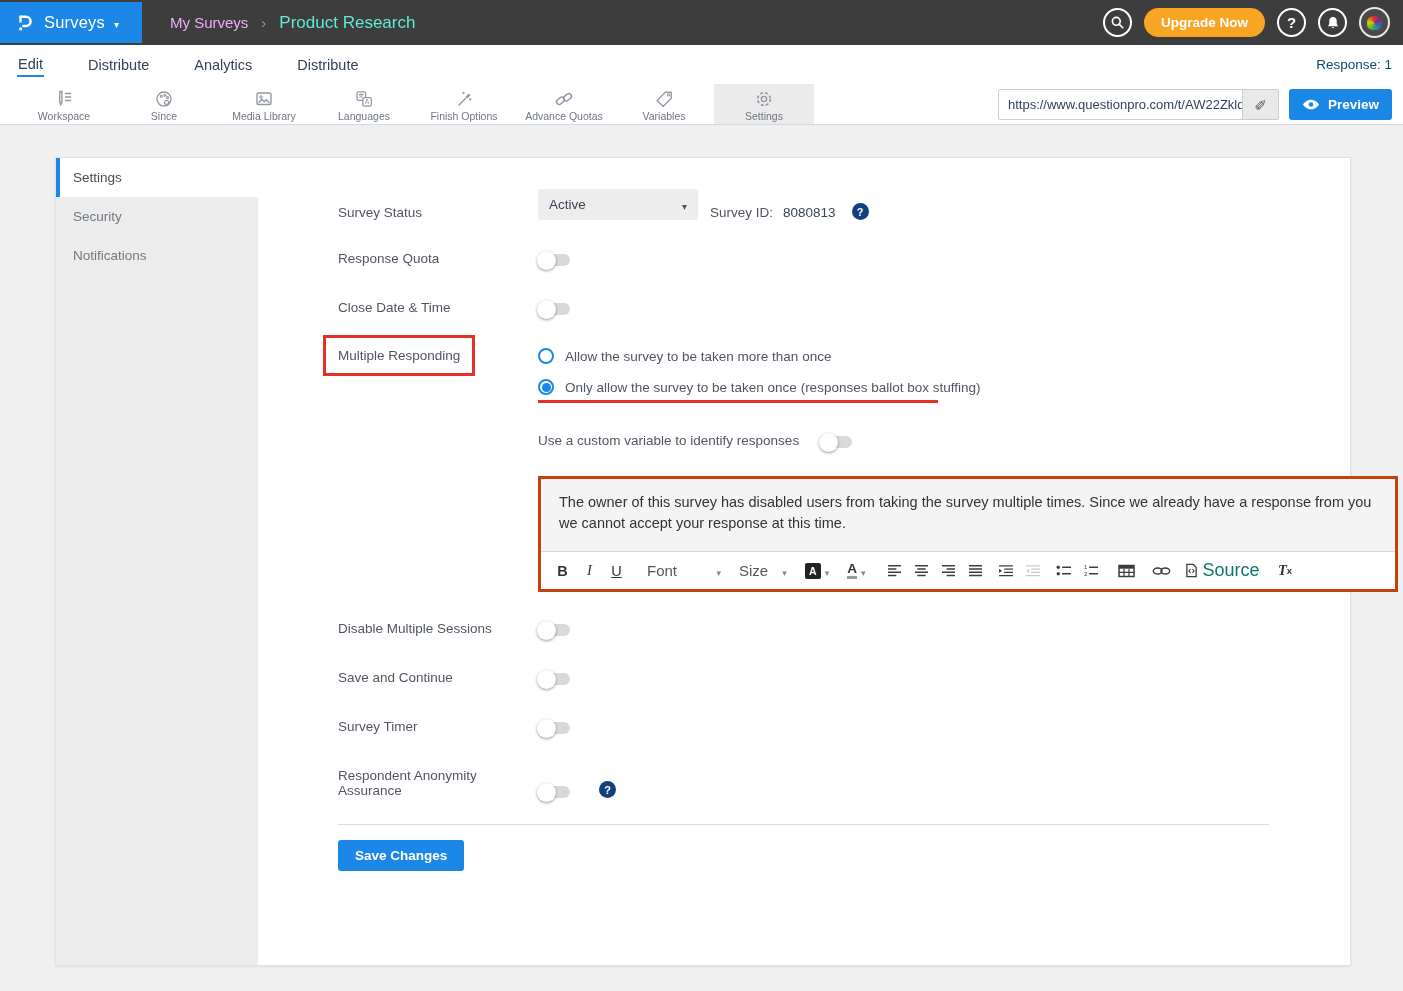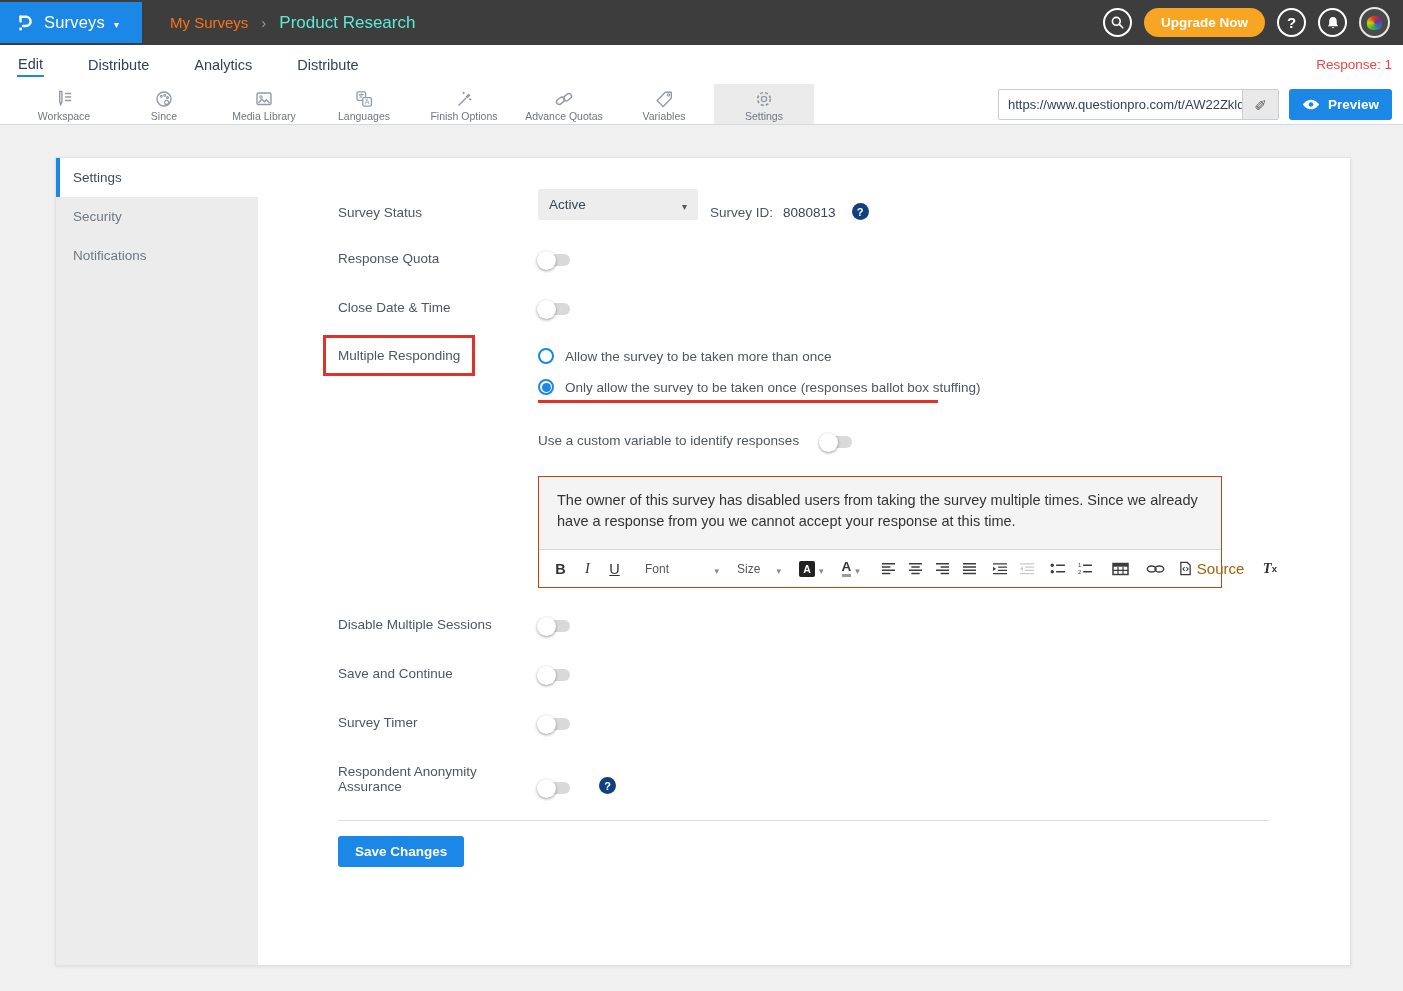--- a/index.html
+++ b/index.html
@@ -6,40 +6,40 @@
   html,body { width:1403px; height:991px; overflow:hidden; background:#f0f0f0;
     font-family:"Liberation Sans", sans-serif; }
 
   
   .topbar { height:45px; background:#3d3d3d; display:flex; align-items:center; }
   .brand { width:142px; height:41px; background:#1b87e6; display:flex; align-items:center;
     padding-left:13px; gap:9px; cursor:pointer; }
   .brand-name { color:#fff; font-size:16.5px; font-weight:500; letter-spacing:.2px; }
   .caret-w::after { content:"▾"; color:#fff; font-size:10px; }
   .crumbs { display:flex; align-items:center; margin-left:28px; gap:13px; }
-  .crumb-parent { color:#f97316; font-size:15px; cursor:pointer; }
+  .crumb-parent { color:#f0abfc; font-size:15px; cursor:pointer; }
   .crumb-sep::after { content:"›"; color:#9a9a9a; font-size:15px; }
   .crumb-current { color:#5eead4; font-size:17px; }
   .top-right { margin-left:auto; display:flex; align-items:center; gap:12px; padding-right:13px; }
   .circle-btn { width:29px; height:29px; border:2px solid #fff; border-radius:50%;
     display:flex; align-items:center; justify-content:center; cursor:pointer; }
   .help-q::after { content:"?"; color:#fff; font-weight:bold; font-size:15px; }
   .upgrade-btn { height:29px; background:#f7a522; border:none; border-radius:15px;
     color:#fff; font-weight:bold; font-size:13.5px; padding:0 17px; cursor:pointer;
     font-family:"Liberation Sans",sans-serif; }
   .avatar { width:31px; height:31px; border:2px solid #e8e8e8; border-radius:50%;
     background:#4a4a4a; display:flex; align-items:center; justify-content:center; cursor:pointer; }
   .avatar-logo { width:15px; height:14px; border-radius:45% 45% 40% 40%;
     background:conic-gradient(from 200deg,#3fae49,#c2d500,#e5332a,#7b2d8b,#2a6fb7,#3fae49); }
 
   
   .navrow { height:39px; background:#fff; display:flex; align-items:center; padding:0 11px 0 17px; gap:43px; }
   .nav-tab { font-size:14.5px; color:#33415c; font-weight:500; cursor:pointer; padding:3px 1px; }
   .nav-tab.active { border-bottom:2px solid #1b87e6; }
-  .response-count { margin-left:auto; font-size:13.5px; color:#ef4444; }
+  .response-count { margin-left:auto; font-size:13.5px; color:#0c4a6e; }
 
   
   .toolbar { height:41px; background:#fff; border-bottom:1px solid #d5dae0;
     display:flex; align-items:stretch; padding-left:14px; }
   .tool-item { width:100px; display:flex; flex-direction:column; align-items:center;
     justify-content:center; cursor:pointer; padding-top:2px; }
   .tool-item.active { background:#ebebeb; }
   .tool-label { font-size:10.5px; color:#6f7683; margin-top:1px; white-space:nowrap; }
   .tool-ic { height:21px; display:flex; align-items:flex-end; }
   .url-zone { margin-left:auto; display:flex; align-items:center; padding-right:11px; gap:10px; }
@@ -90,38 +90,38 @@
   .red-box .lab { width:auto; }
   .radio-row { display:flex; align-items:center; margin-bottom:15px; cursor:pointer; }
   .radio { width:16px; height:16px; border:2px solid #1b87e6; border-radius:50%; flex:none;
     display:flex; align-items:center; justify-content:center; }
   .radio.sel::after { content:""; width:9px; height:9px; border-radius:50%; background:#1b87e6; }
   .radio-lab { font-size:13.5px; color:#4f5662; margin-left:11px; }
   .red-underline { width:400px; height:3px; background:#e23126; margin-top:5px; }
 
   .indent { margin-left:200px; }
 
-  .editor { margin-left:200px; width:684px; border:1px solid #c2410c; margin-top:28px; }
+  .editor { margin-left:200px; width:860px; border:3px solid #c2410c; margin-top:28px; }
   .editor-msg { background:#f4f4f4; padding:13px 18px; font-size:14.5px; color:#333;
     line-height:1.45; min-height:72px; }
   .editor-tb { border-top:1px solid #d7d7d7; background:#fff; height:38px; display:flex;
     align-items:center; padding:0 8px; }
   .ebtn { min-width:27px; height:26px; display:flex; align-items:center; justify-content:center;
     cursor:pointer; color:#333; font-size:14.5px; }
   .eb-bold { font-weight:bold; }
   .eb-italic { font-style:italic; font-family:"Liberation Serif",serif; }
   .eb-under { text-decoration:underline; }
   .edrop { display:flex; align-items:center; gap:14px; padding:0 9px; height:26px; cursor:pointer; }
-  .edrop-lab { font-size:12px; color:#555; }
+  .edrop-lab { font-size:15px; color:#555; }
   .caret-g::after { content:"▾"; color:#888; font-size:9px; }
   .bg-a { width:16px; height:16px; background:#222; border-radius:2px; color:#fff; font-size:10.5px;
     font-weight:bold; display:flex; align-items:center; justify-content:center; }
   .fg-a { font-size:13.5px; font-weight:bold; color:#333; border-bottom:3px solid #9a9a9a;
     line-height:1; padding-bottom:1px; }
-  .src-lab { font-size:15px; color:#a16207; margin-left:5px; }
+  .src-lab { font-size:18px; color:#0f766e; margin-left:5px; }
   .eb-tx { font-family:"Liberation Serif",serif; font-style:italic; font-weight:bold; }
   .eb-tx sub { font-style:normal; font-size:9.5px; font-family:"Liberation Sans",sans-serif; }
 
   .mb31{margin-bottom:31px;} .mb34{margin-bottom:34px;} .mb33{margin-bottom:33px;}
   .mb28{margin-bottom:28px;} .mt29{margin-top:29px;}
 
   .divider { width:931px; height:1px; background:#ddd; margin-top:26px; }
   .save-btn { margin-top:15px; height:31px; background:#1b87e6; border:none; border-radius:3px;
     color:#fff; font-size:13.5px; font-weight:bold; padding:0 17px; cursor:pointer;
     font-family:"Liberation Sans",sans-serif; }

